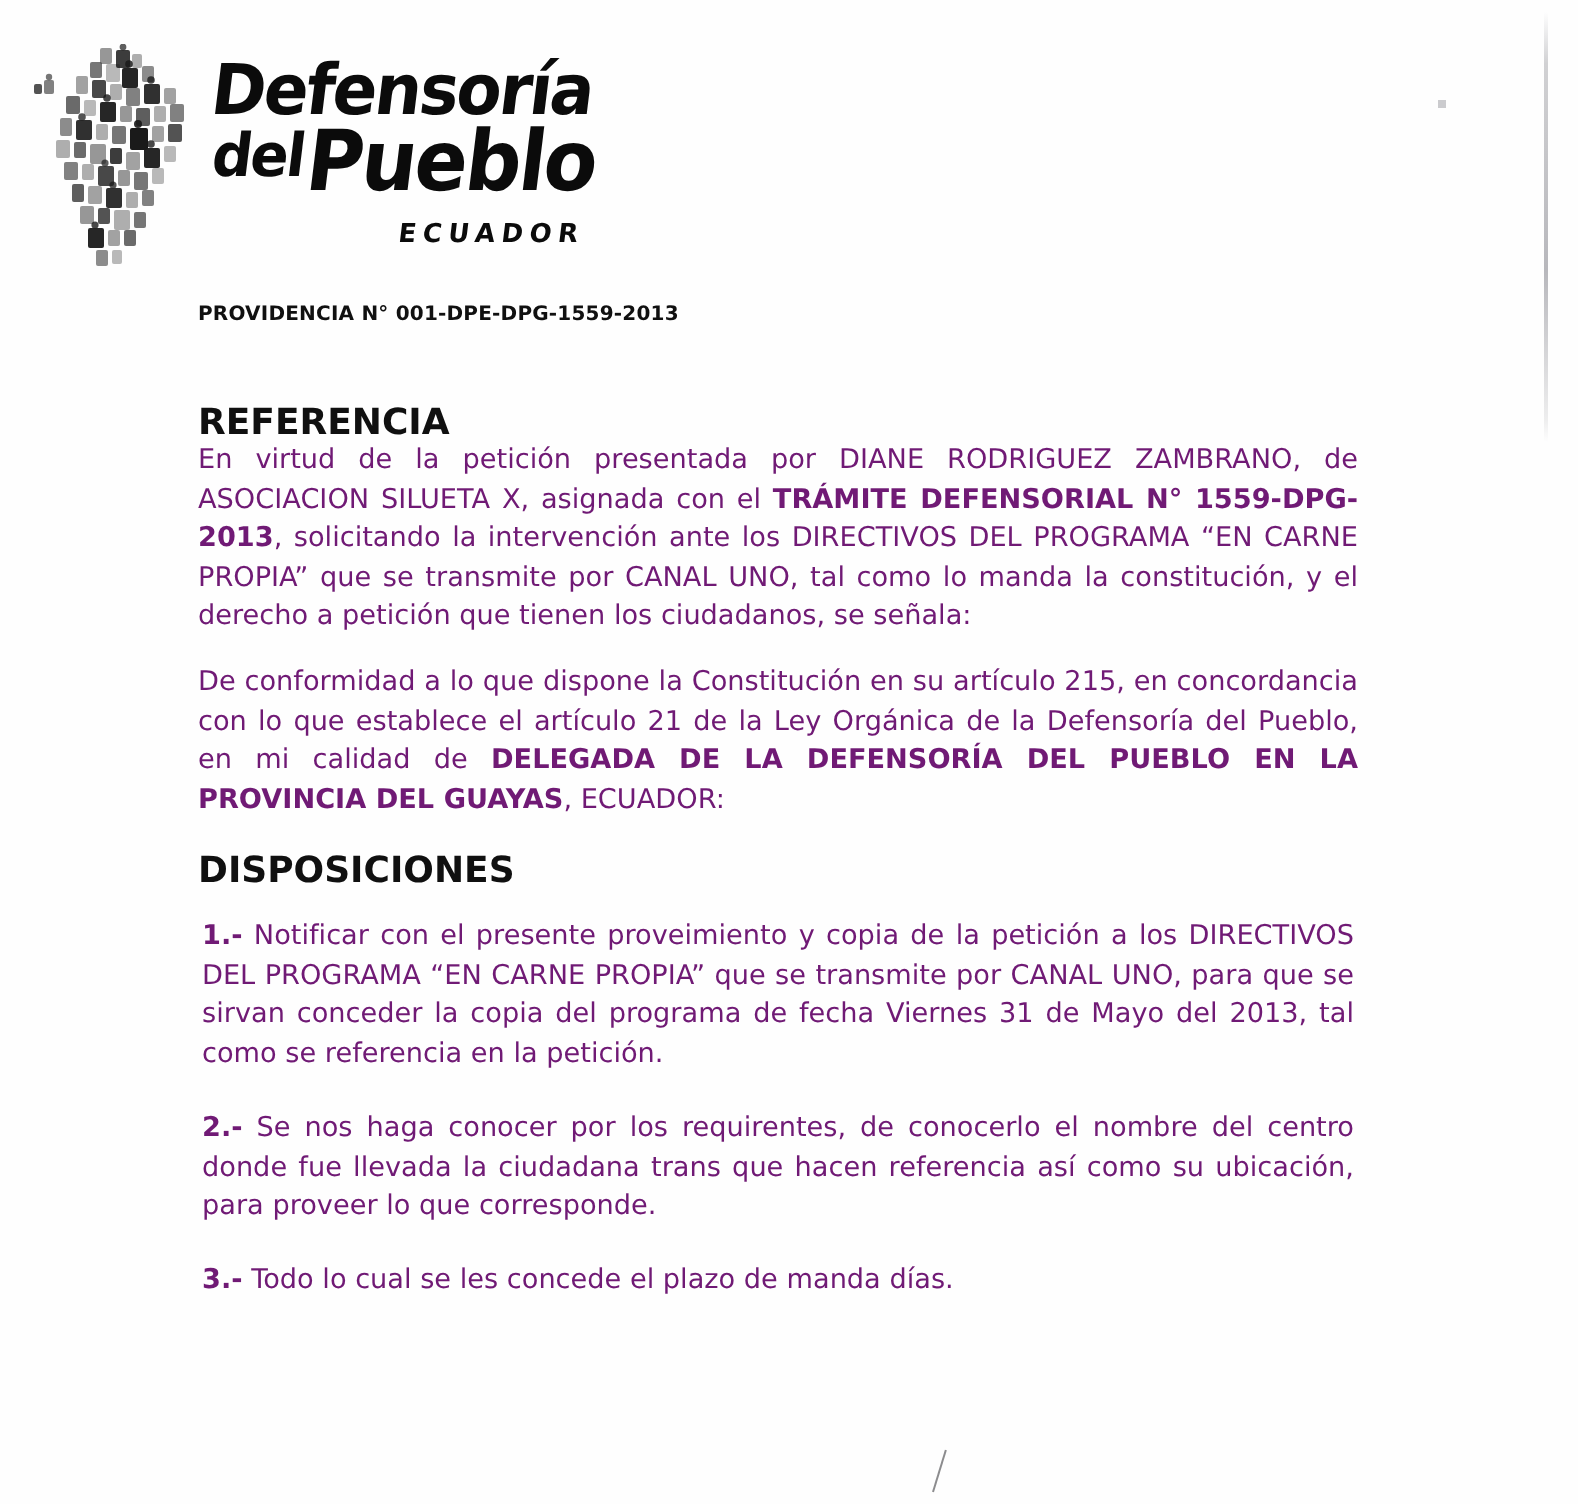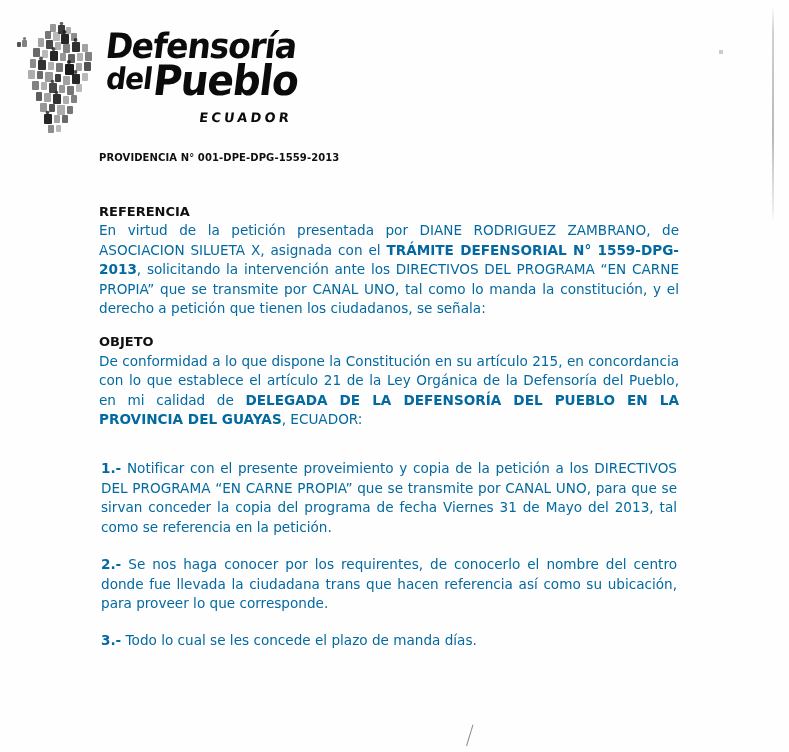--- a/index.html
+++ b/index.html
@@ -135,21 +135,21 @@
     top: 148px;
     width: 580px;
   }
 
   .t {
     font-size: 13.6px;
     line-height: 19.4px;
     text-align: justify;
     text-justify: inter-word;
     margin: 0;
-    color: #0369a1;
+    color: #701a75;
     -webkit-font-smoothing: none;
   }
   .t b, .t strong { font-weight: 700; }
 
   .title-line {
     font-size: 10px;
     font-weight: 700;
     line-height: 20px;
     letter-spacing: .1px;
     margin: 0;
@@ -172,21 +172,21 @@
   .block-heading.wide {
     text-align: justify;
   }
   .block-heading.wide::after {
     content: "";
     display: inline-block;
     width: 100%;
   }
 
   .sec-label {
-    font-size: 13px;
+    font-size: 18px;
     font-weight: 700;
     line-height: 19.4px;
     margin: 0;
   }
 
   .gap-18 { height: 18px; }
   .gap-16 { height: 16px; }
   .gap-14 { height: 14px; }
   .gap-12 { height: 12px; }
 
@@ -301,25 +301,25 @@
     <div class="gap-18"></div>
 
 
     <div class="gap-16"></div>
 
     <p class="sec-label">REFERENCIA</p>
     <p class="t"><span>En virtud de la petición presentada por DIANE RODRIGUEZ ZAMBRANO, de ASOCIACION SILUETA X, asignada con  el </span><b>TRÁMITE DEFENSORIAL N° 1559-DPG-2013</b><span>, solicitando la  intervención ante los DIRECTIVOS DEL PROGRAMA “EN CARNE PROPIA” que se transmite por CANAL UNO, tal como lo manda la constitución, y el derecho a petición que tienen los ciudadanos, se señala:</span></p>
 
     <div class="gap-14"></div>
 
-    <p class="sec-label">OBJETO</p>
     <p class="t"><span>De conformidad a lo que dispone la Constitución en su artículo 215, en concordancia con lo que establece el artículo 21  de la Ley Orgánica de la Defensoría del Pueblo,  en mi calidad de </span><b>DELEGADA DE LA DEFENSORÍA DEL PUEBLO EN LA PROVINCIA DEL GUAYAS</b><span>, ECUADOR:</span></p>
 
     <div class="gap-16"></div>
 
+    <p class="sec-label">DISPOSICIONES</p>
 
     <div class="gap-12"></div>
 
     <p class="t item"><span class="num">1.-</span><span> Notificar con el presente proveimiento y copia de la petición a los DIRECTIVOS DEL PROGRAMA “EN CARNE PROPIA” que se transmite por CANAL UNO, para que se sirvan conceder la copia del programa de fecha Viernes 31 de Mayo del 2013, tal como se  referencia en la petición.</span></p>
 
     <div class="gap-14"></div>
 
     <p class="t item"><span class="num">2.-</span><span> Se nos haga conocer por los requirentes, de conocerlo el nombre del centro donde fue llevada la ciudadana  trans que hacen referencia así como su ubicación, para proveer lo que corresponde.</span></p>
 
     <div class="gap-14"></div>

